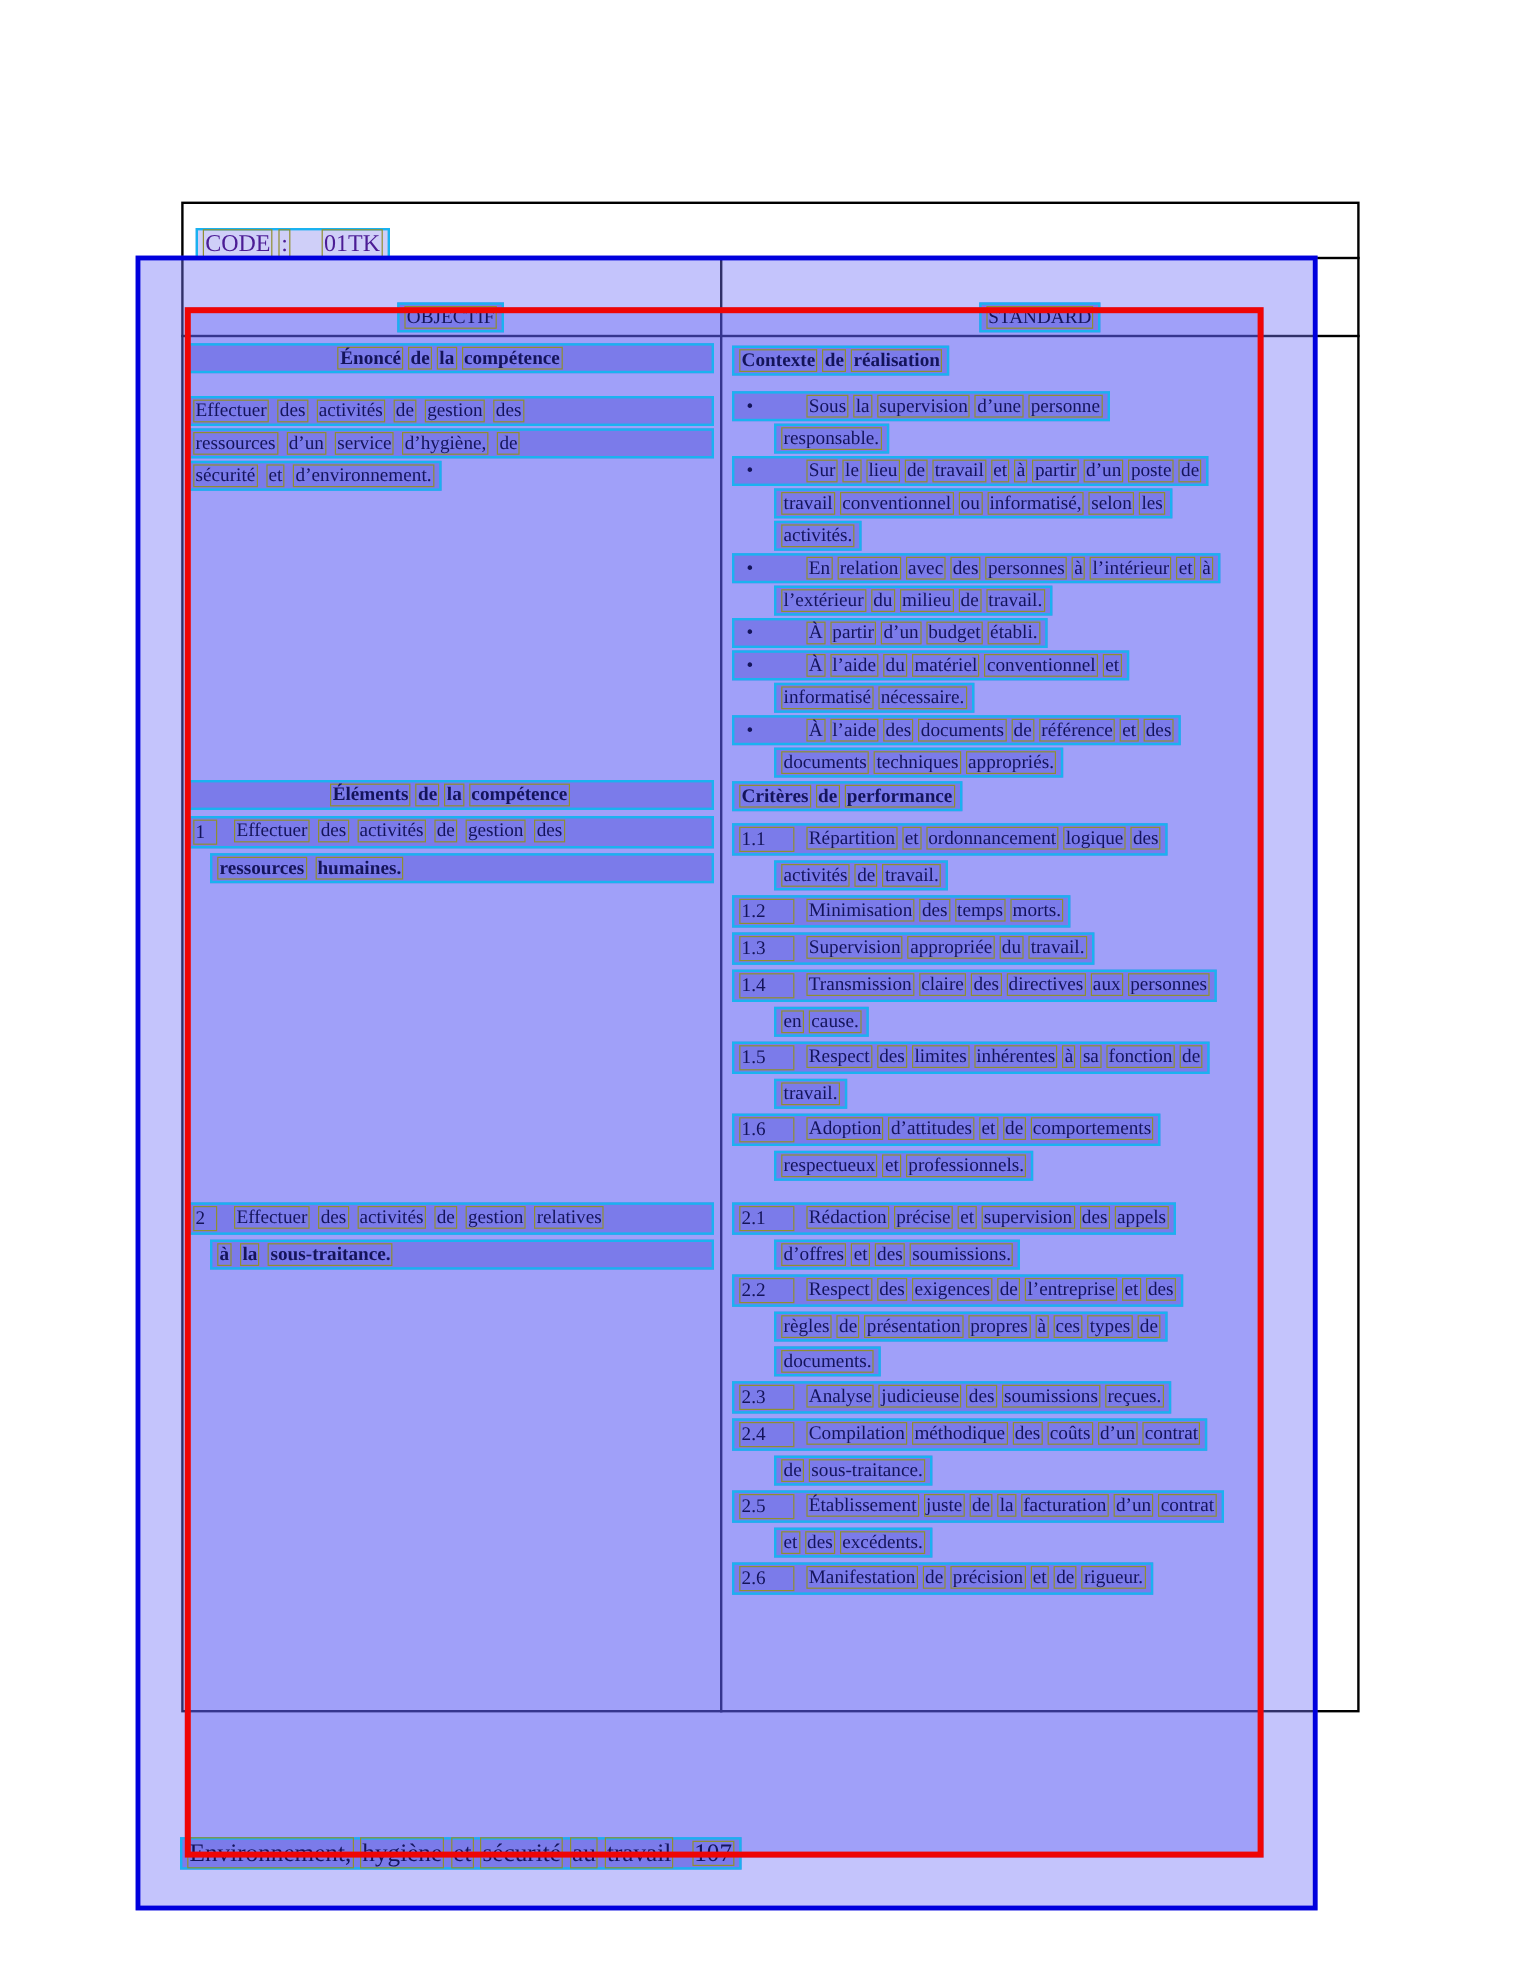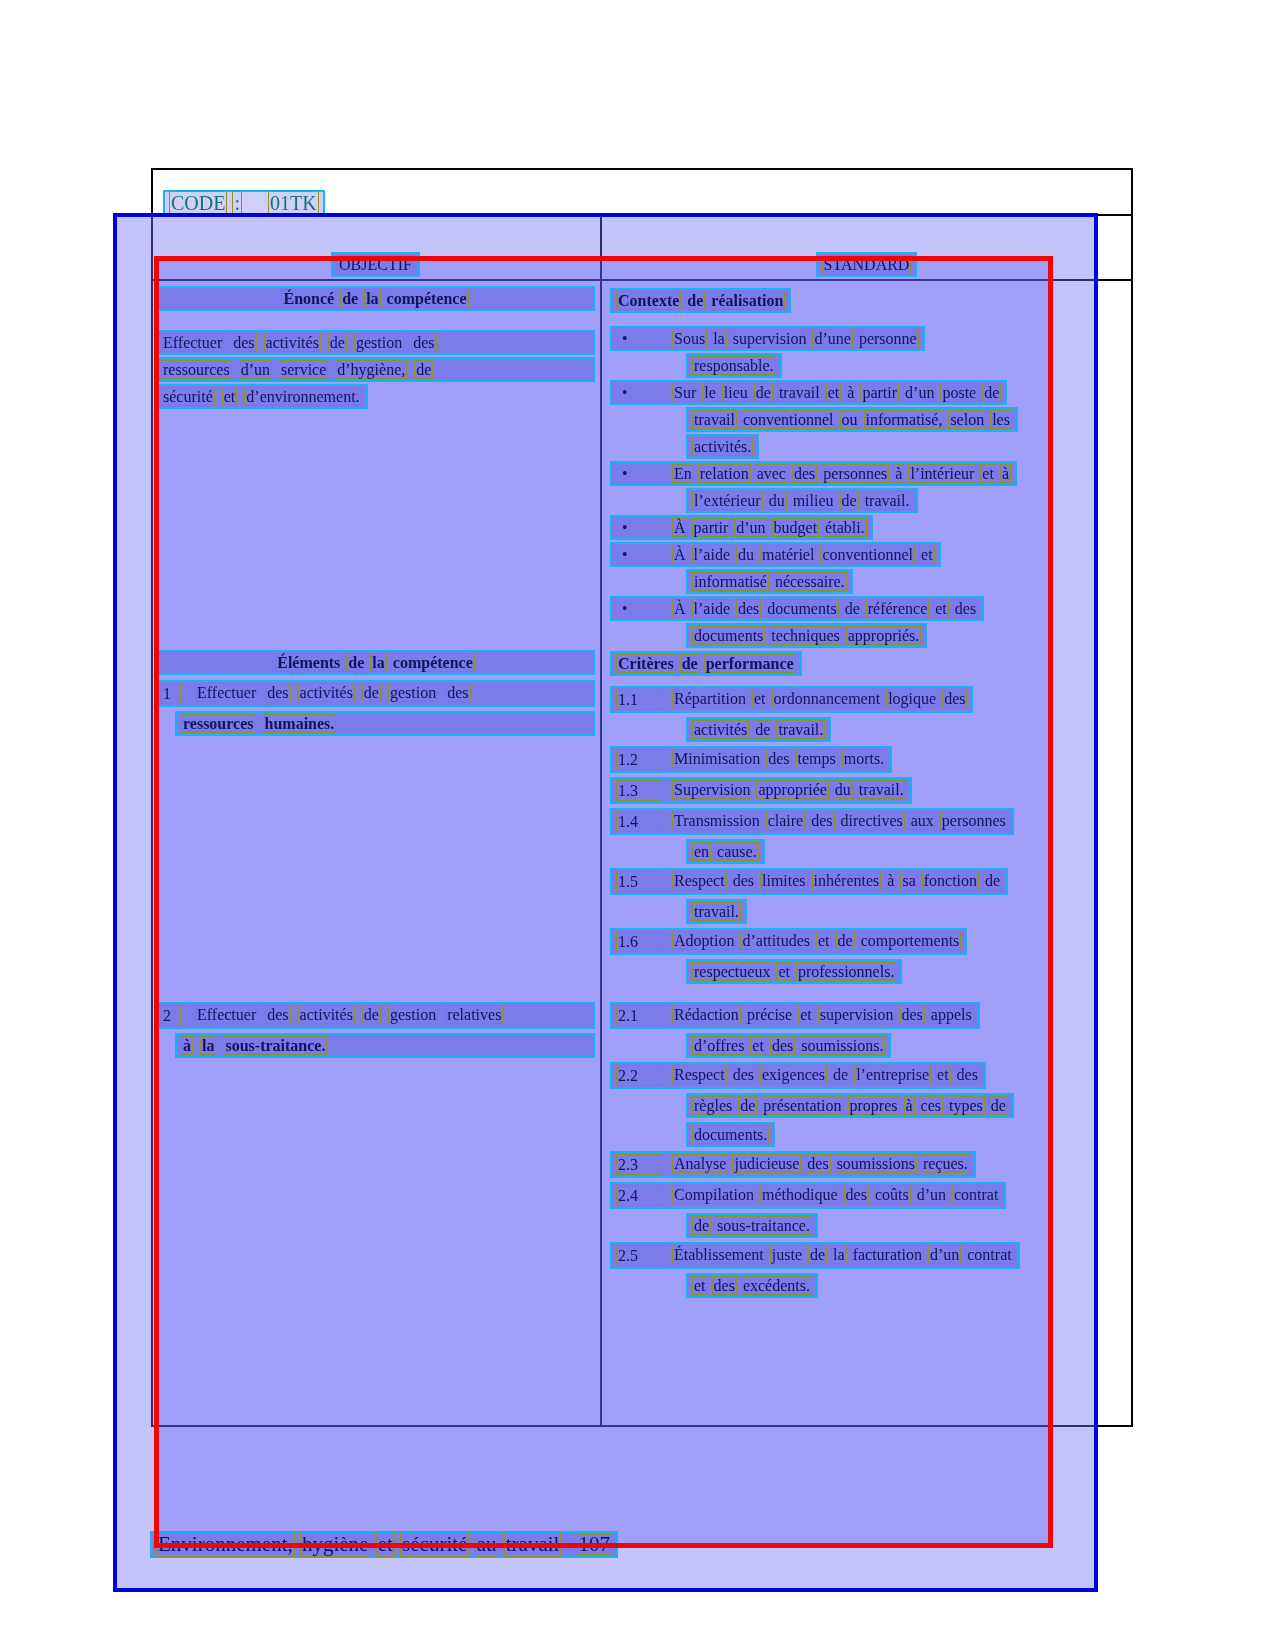--- a/index.html
+++ b/index.html
@@ -14,38 +14,38 @@
              background:rgba(115,115,248,0.42);z-index:2;}
   .fill-red{position:absolute;left:154px;top:256px;width:899px;height:1292px;
             background:rgba(70,70,240,0.28);z-index:2;}
   
   .content{position:absolute;left:0;top:0;width:100%;height:100%;z-index:3;}
   .hl{background:#7b7bea;border:2px solid #1ab2f0;box-sizing:border-box;
       width:fit-content;padding:1px 4px;font-size:16px;line-height:19px;white-space:nowrap;}
   .hl.full{width:auto;}
   .b{font-weight:bold;text-align:center;}
   .w{border:1px solid #8f8f2f;padding:0 1px;}
-  .light{background:#cfcff8;color:#0f766e;}
+  .light{background:#cfcff8;color:#4c1d95;}
   .coderow{position:absolute;left:163px;top:190px;display:flex;gap:26px;font-size:20px;line-height:20px;}
   .colhead{position:absolute;top:252px;display:flex;justify-content:center;font-size:20px;line-height:20px;}
   .col{position:absolute;top:284px;}
   .col.left{left:155px;width:440px;}
   .col.right{left:610px;width:500px;}
   .block{position:absolute;left:0;right:0;}
   .para .hl{margin-bottom:2px;word-spacing:3px;}
   .bullets .hl{margin-bottom:2px;}
   .crits .hl{margin-bottom:4px;}
   .items .hl{margin-bottom:4px;word-spacing:3px;}
   .row{display:flex;gap:14px;}
   .crow{display:flex;gap:10px;}
   .num{min-width:16px;}
   .cnum{min-width:42px;}
   .bul{min-width:40px;padding-left:6px;}
   .cont-l{margin-left:20px;font-weight:bold;}
-  .cont-r{margin-left:76px;}
+  .cont-r{margin-left:35px;}
   .titlebar{margin-bottom:0;}
   .footerbar{position:absolute;left:150px;top:1531px;width:468px;display:flex;
              justify-content:space-between;align-items:center;font-size:21px;line-height:19px;}
   
   .rectb{position:absolute;box-sizing:border-box;background:transparent;pointer-events:none;z-index:4;}
   .blue-rect{left:113px;top:213px;width:985px;height:1379px;border:4px solid #0000dd;}
   .red-rect{left:154px;top:256px;width:899px;height:1292px;border:5px solid #ef0505;}
 </style>
 </head>
 <body>
@@ -194,20 +194,24 @@
         <div class="hl crow">
           <span class="w cnum">2.4</span>
           <span><span class="w">Compilation</span> <span class="w">méthodique</span> <span class="w">des</span> <span class="w">coûts</span> <span class="w">d’un</span> <span class="w">contrat</span></span>
         </div>
         <div class="hl cont-r"><span class="w">de</span> <span class="w">sous-traitance.</span></div>
         <div class="hl crow">
           <span class="w cnum">2.5</span>
           <span><span class="w">Établissement</span> <span class="w">juste</span> <span class="w">de</span> <span class="w">la</span> <span class="w">facturation</span> <span class="w">d’un</span> <span class="w">contrat</span></span>
         </div>
         <div class="hl cont-r"><span class="w">et</span> <span class="w">des</span> <span class="w">excédents.</span></div>
+        <div class="hl crow">
+          <span class="w cnum">2.6</span>
+          <span><span class="w">Manifestation</span> <span class="w">de</span> <span class="w">précision</span> <span class="w">et</span> <span class="w">de</span> <span class="w">rigueur.</span></span>
+        </div>
       </div>
     </div>
 
     <div class="footerbar hl">
       <span><span class="w">Environnement,</span> <span class="w">hygiène</span> <span class="w">et</span> <span class="w">sécurité</span> <span class="w">au</span> <span class="w">travail</span></span>
       <span class="w">107</span>
     </div>
   </div>
 
   <div class="rectb blue-rect"></div>

